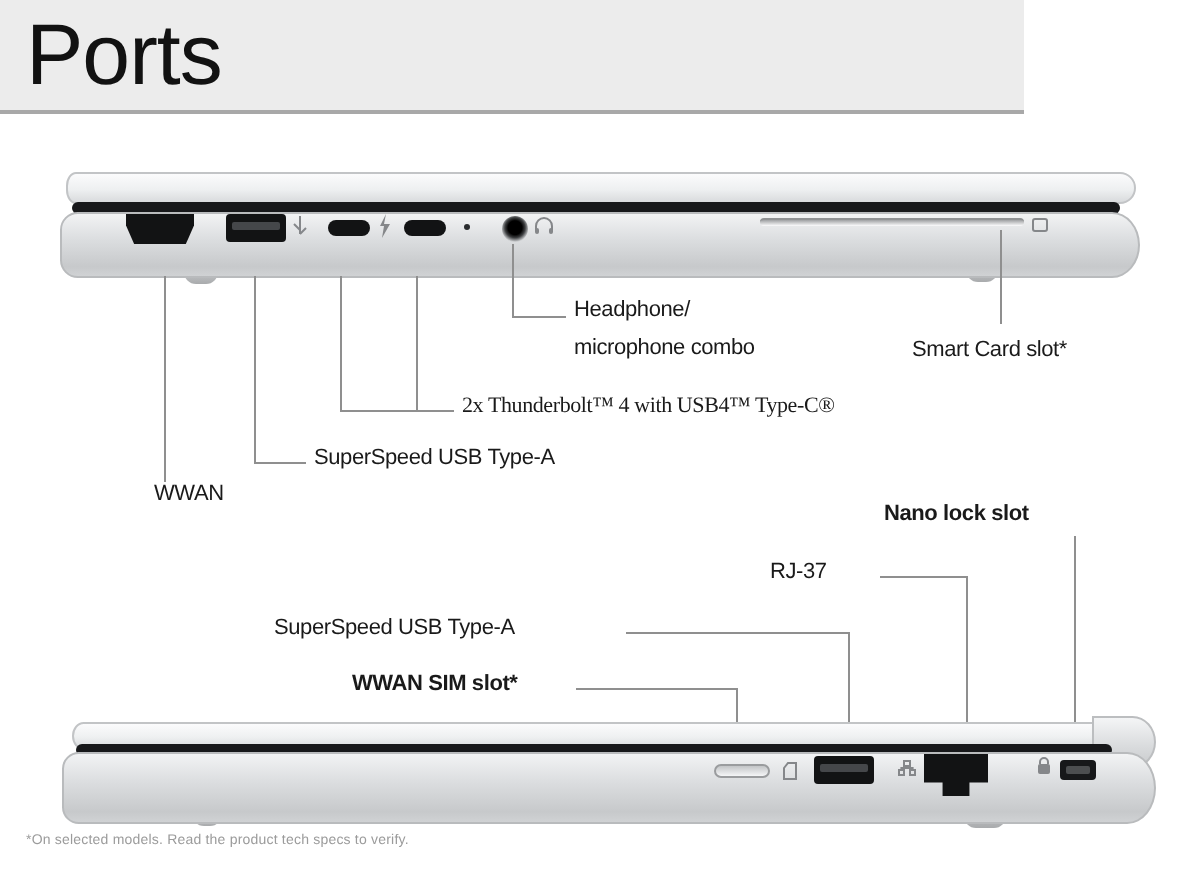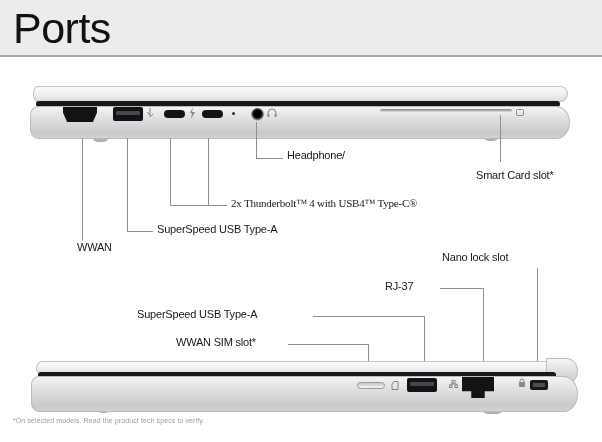--- a/index.html
+++ b/index.html
@@ -3,21 +3,21 @@
 <meta charset="utf-8">
 <style>
   :root{
     --band-bg:#ececec; --band-border:#a8a8a8; --text:#1a1a1a; --line:#8f8f8f;
     --port-black:#121314; --footnote:#9b9b9b;
   }
   *{margin:0;padding:0;box-sizing:border-box;}
   html,body{background:#fff;}
   .page{position:relative;width:602px;height:442px;background:#fff;overflow:hidden;
     font-family:"Liberation Sans",sans-serif;color:var(--text);}
-  .band{position:absolute;left:0;top:0;width:602px;height:57px;background:var(--band-bg);
+  .band{position:absolute;left:0;top:0;width:512px;height:57px;background:var(--band-bg);
     border-bottom:2px solid var(--band-border);}
   .title{position:absolute;left:13px;top:4px;font-size:43px;font-weight:500;letter-spacing:-0.5px;color:#121212;}
 
   .lbl{position:absolute;font-size:11px;letter-spacing:-0.2px;color:var(--text);white-space:nowrap;}
   .vline{position:absolute;width:1px;background:var(--line);}
   .hline{position:absolute;height:1px;background:var(--line);}
 
   
   .lid{position:absolute;background:linear-gradient(180deg,#fbfbfc 0%,#eef0f1 55%,#d9dbdd 100%);
     border:1px solid #c2c4c6;}
@@ -101,33 +101,34 @@
     <div class="hline" style="left:127px;top:231px;width:26px;"></div>
     <div class="vline" style="left:170px;top:138px;height:67px;"></div>
     <div class="vline" style="left:208px;top:138px;height:67px;"></div>
     <div class="hline" style="left:170px;top:205px;width:57px;"></div>
     <div class="vline" style="left:256px;top:122px;height:36px;"></div>
     <div class="hline" style="left:256px;top:158px;width:27px;"></div>
     <div class="vline" style="left:500px;top:115px;height:47px;"></div>
 
     <div class="lbl" style="left:287px;top:146px;line-height:19px;">
       <div>Headphone/</div>
+      <div>microphone combo</div>
     </div>
-    <div class="lbl" style="left:476px;top:169px;">Smart Card slot*</div>
+    <div class="lbl" style="left:456px;top:169px;">Smart Card slot*</div>
     <div class="lbl" style="left:231px;top:197px;font-family:Liberation Serif, serif;">2x Thunderbolt™ 4 with USB4™ Type-C®</div>
     <div class="lbl" style="left:157px;top:223px;">SuperSpeed USB Type-A</div>
     <div class="lbl" style="left:77px;top:241px;">WWAN</div>
   </div>
 
   <div>
 
-    <div class="lbl" style="left:442px;top:251px;">Nano lock slot</div>
+    <div class="lbl" style="left:442px;top:251px;font-weight:bold;">Nano lock slot</div>
     <div class="lbl" style="left:385px;top:280px;">RJ-37</div>
     <div class="lbl" style="left:137px;top:308px;">SuperSpeed USB Type-A</div>
-    <div class="lbl" style="left:176px;top:336px;">WWAN SIM slot*</div>
+    <div class="lbl" style="left:176px;top:336px;font-weight:bold;">WWAN SIM slot*</div>
 
     <div class="vline" style="left:537px;top:268px;height:111px;"></div>
     <div class="hline" style="left:440px;top:288px;width:43px;"></div>
     <div class="vline" style="left:483px;top:288px;height:90px;"></div>
     <div class="hline" style="left:313px;top:316px;width:111px;"></div>
     <div class="vline" style="left:424px;top:316px;height:61px;"></div>
     <div class="hline" style="left:288px;top:344px;width:80px;"></div>
     <div class="vline" style="left:368px;top:344px;height:38px;"></div>
 
     <div class="lid" style="left:36px;top:361px;width:516px;height:14px;border-radius:10px 4px 4px 10px / 12px 4px 4px 12px;"></div>

